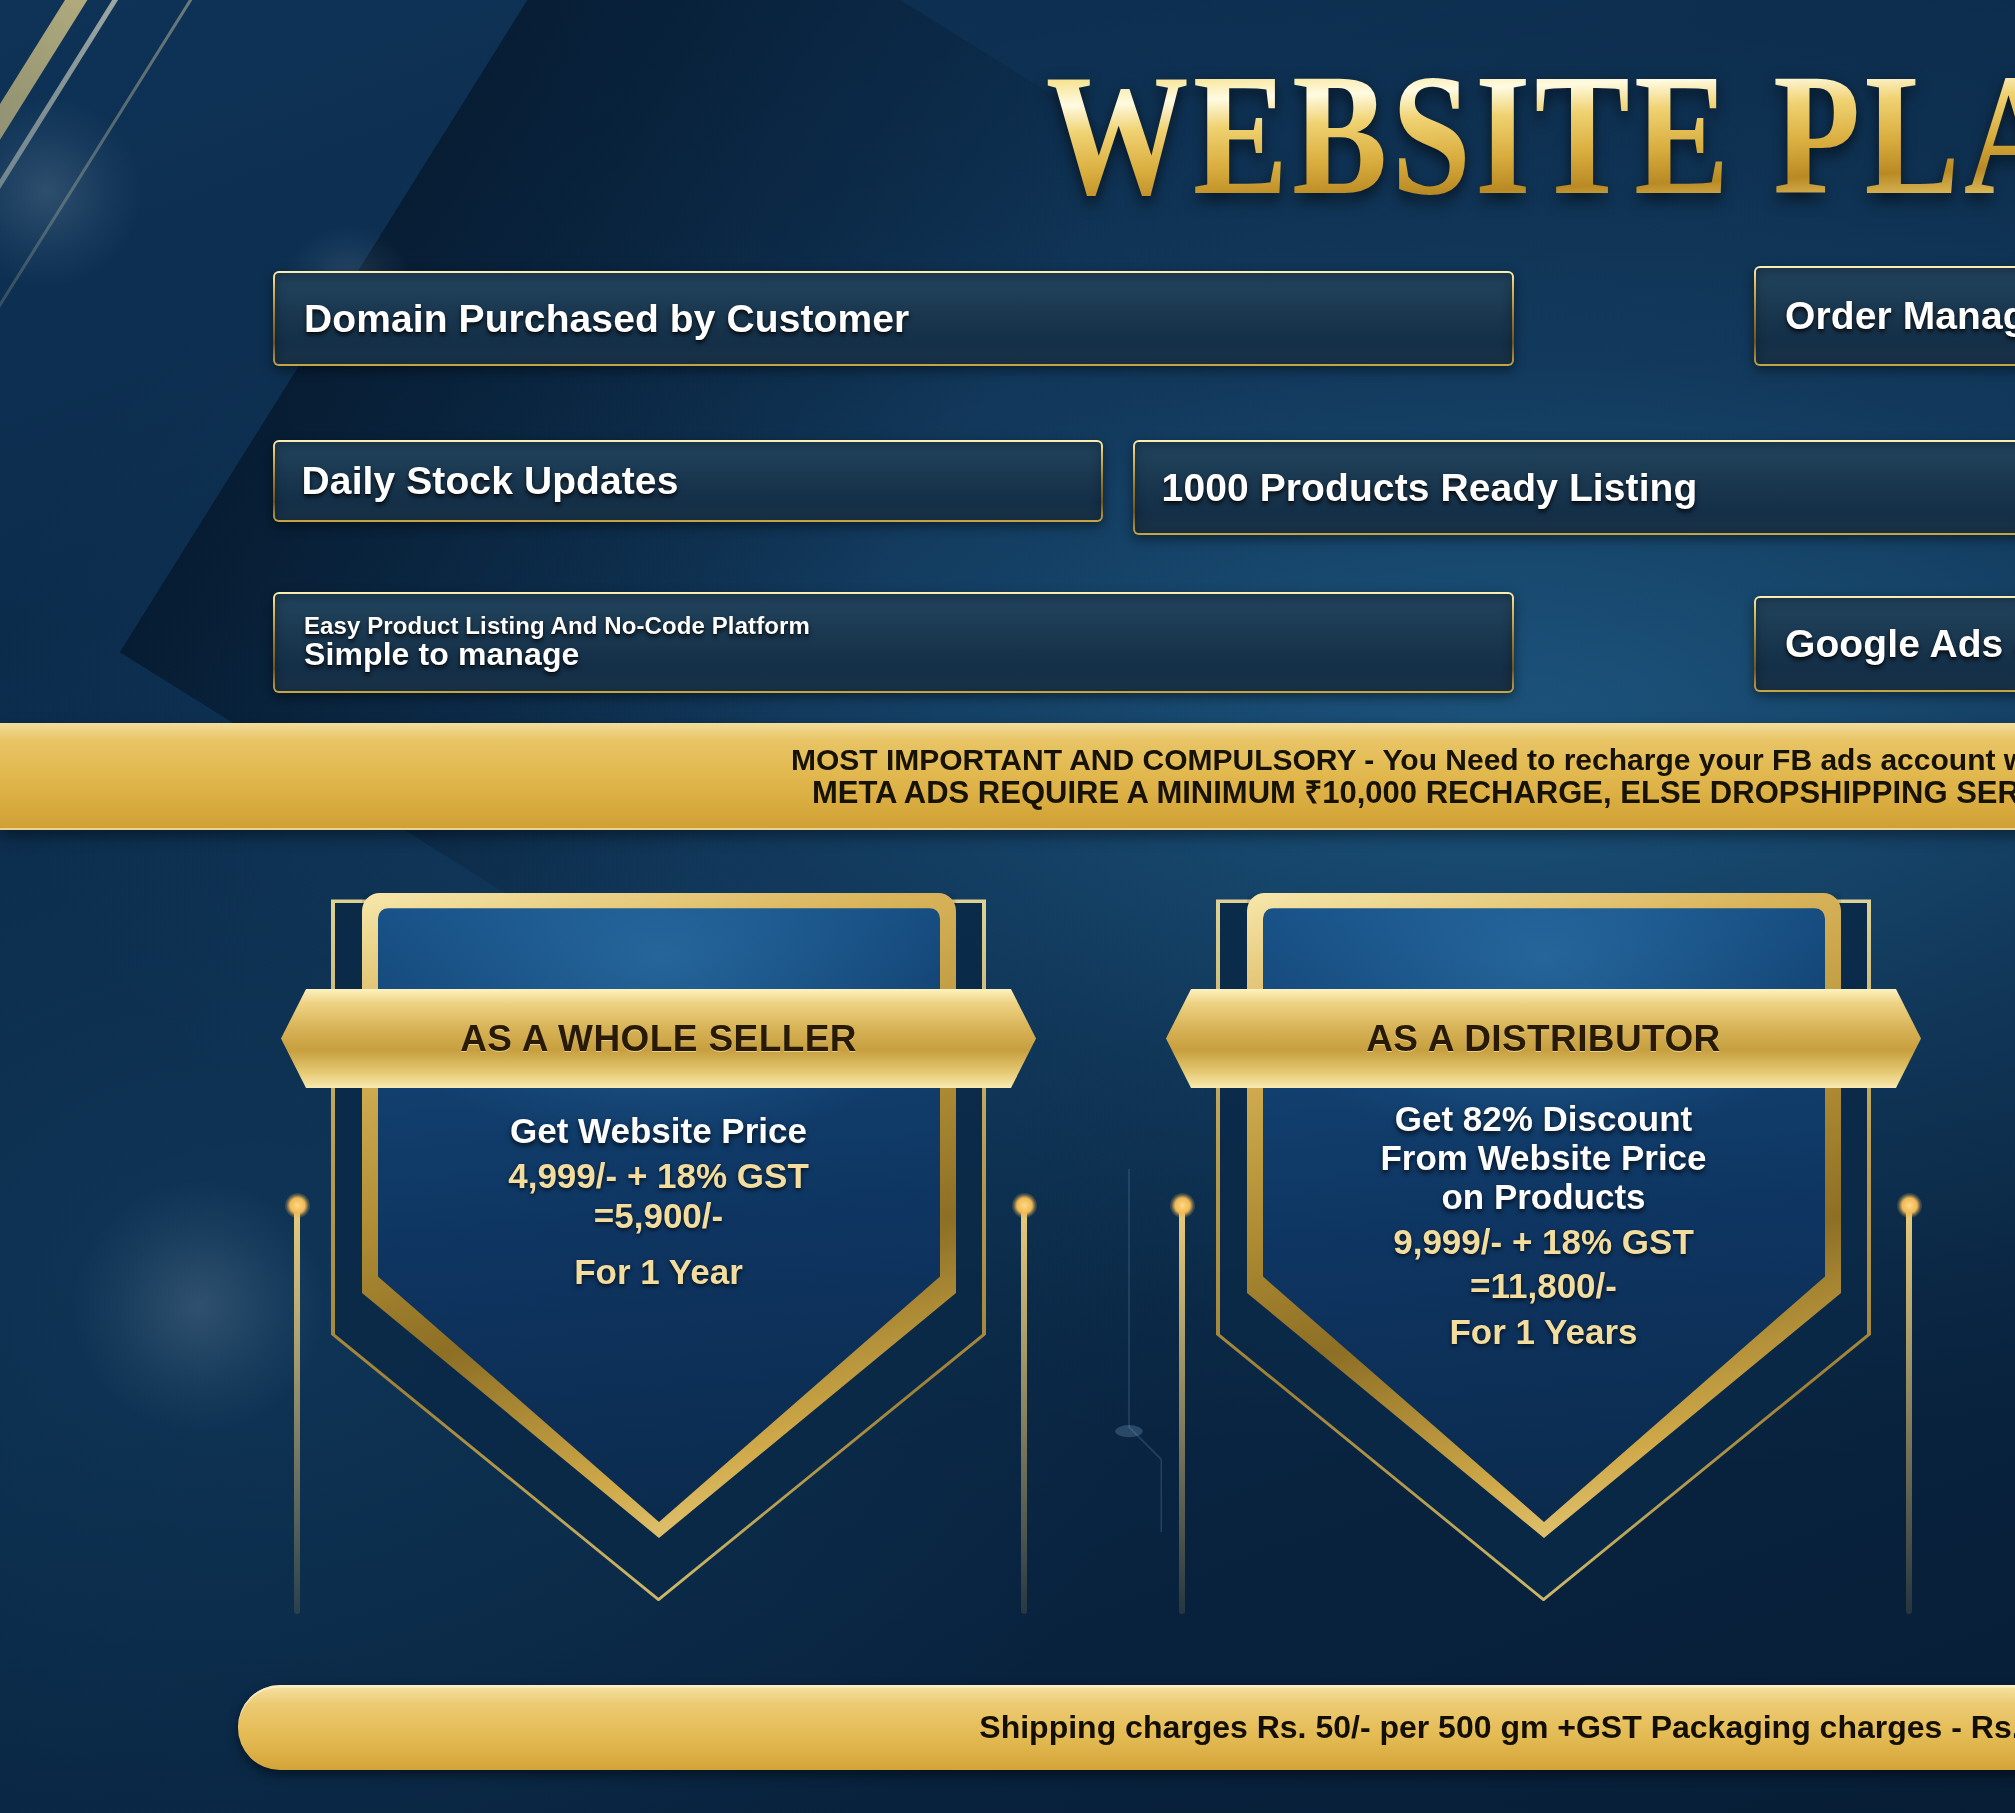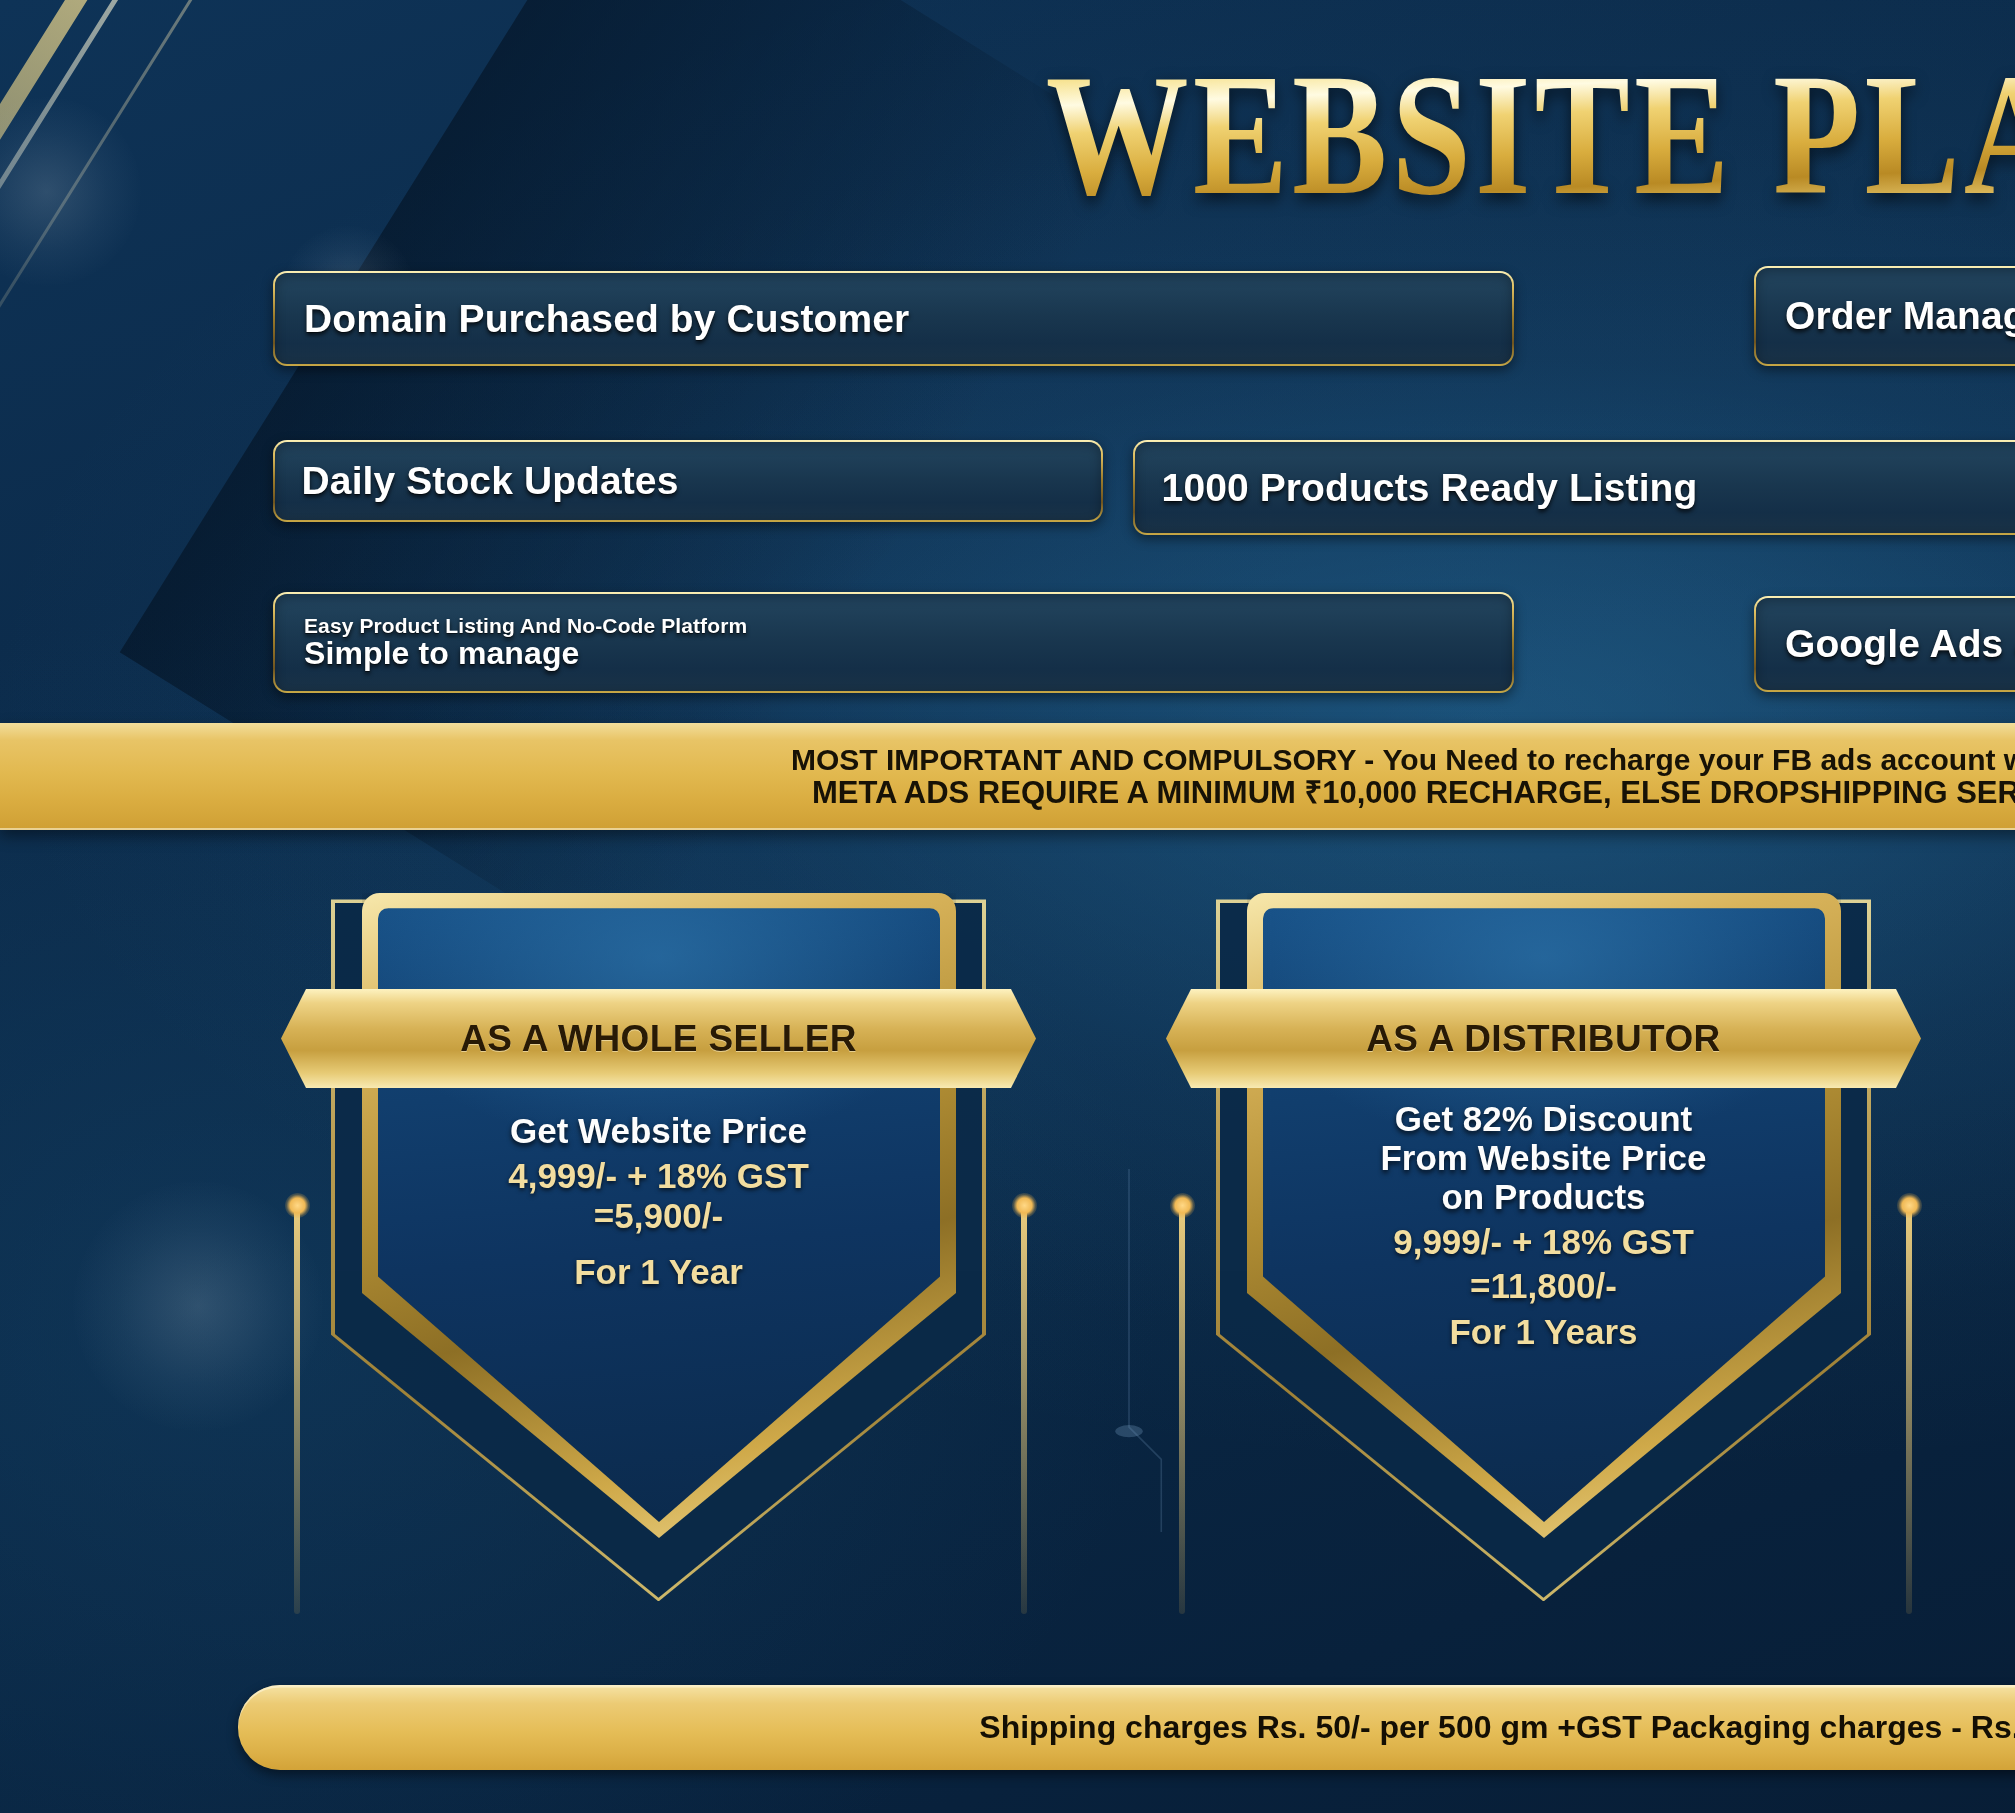--- a/index.html
+++ b/index.html
@@ -43,21 +43,21 @@
     font-weight:700;font-size:143px;line-height:1;letter-spacing:4px;
     background:linear-gradient(178deg,#7d5a16 0%,#c79b30 9%,#f6e089 24%,#fffbe2 33%,#f0d272 42%,#d9ad3e 55%,#b98a24 66%,#f4dc86 80%,#dcb349 92%,#8b6518 100%);
     -webkit-background-clip:text;background-clip:text;color:transparent;
     filter:drop-shadow(0 5.6px 6.4px rgba(0,0,0,.6));
     transform:scaleY(1.22);transform-origin:top center;
   }
 
   
   .pill{
     position:absolute;display:flex;align-items:center;
-    border-radius:14px;
+    border-radius:6px;
     border:2.4px solid transparent;
     background:
       linear-gradient(180deg,rgba(16,56,92,.92),rgba(11,40,70,.92)) padding-box,
       linear-gradient(180deg,#fbf0b6 0%,#e0c063 16%,#9c7c2b 48%,#6e5420 76%,#c8a846 100%) border-box;
     box-shadow:0 4px 11.3px rgba(0,0,0,.45), inset 0 4px 10.5px rgba(0,0,0,.30);
   }
   .pill-txt{
     color:#fff;font-weight:700;letter-spacing:0.1px;white-space:nowrap;
     text-shadow:0 2.8px 4px rgba(0,0,0,.75), 0 0.8px 0 rgba(0,0,0,.5);
   }
@@ -178,21 +178,21 @@
   <div class="pill" style="left:273px;top:440px;width:830px;height:82px;padding-left:26.6px;">
     <div class="pill-txt" style="font-size:39px;">Daily Stock Updates</div>
   </div>
 
   <div class="pill" style="left:1133px;top:440px;width:1008px;height:95px;padding-left:26.6px;">
     <div class="pill-txt" style="font-size:39px;">1000 Products Ready Listing</div>
   </div>
 
   <div class="pill" style="left:273px;top:592px;width:1241px;height:101px;padding-left:29px;">
     <div class="pill-txt pill-2line">
-      <span style="font-size:21px;">Easy Product Listing And No-Code Platform</span>
+      <span style="font-size:24px;">Easy Product Listing And No-Code Platform</span>
       <span style="font-size:32px;">Simple to manage</span>
     </div>
   </div>
 
   <div class="pill" style="left:1754px;top:596px;width:1269px;height:96px;padding-left:29px;">
     <div class="pill-txt" style="font-size:39px;">Google Ads &amp; Meta Pixel Integration</div>
   </div>
 
   <div class="notice">
     <div class="ln">

